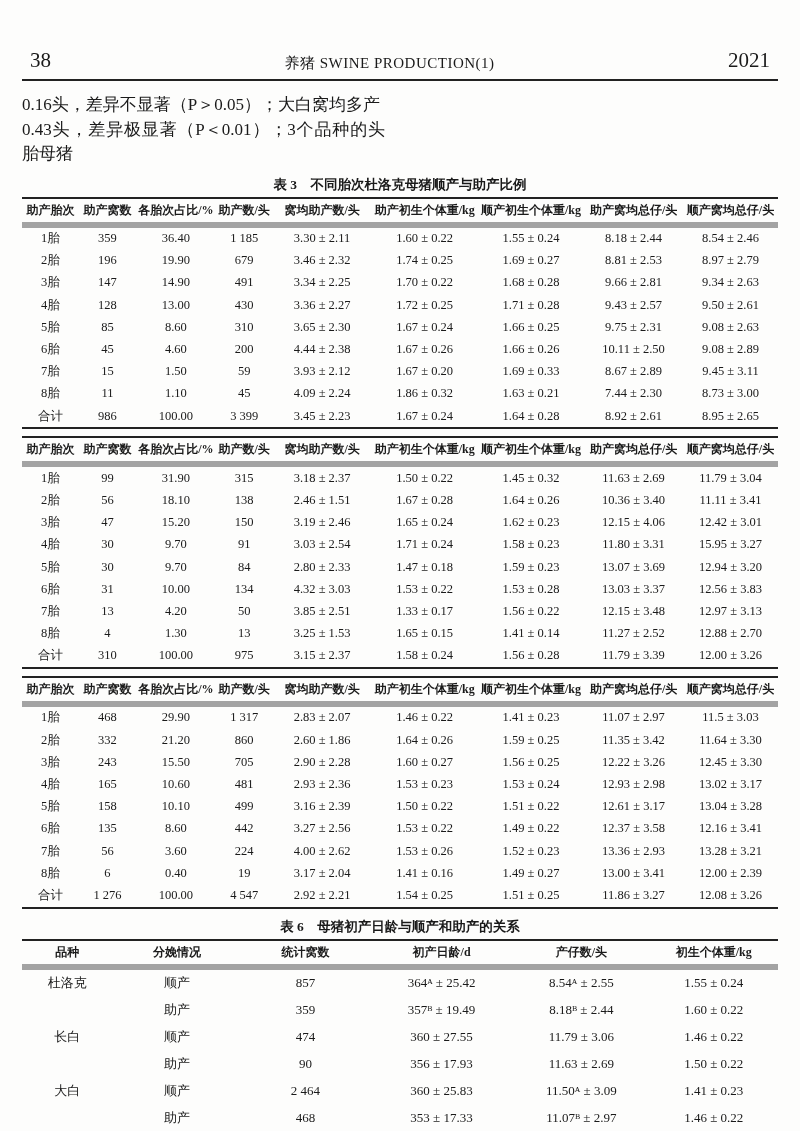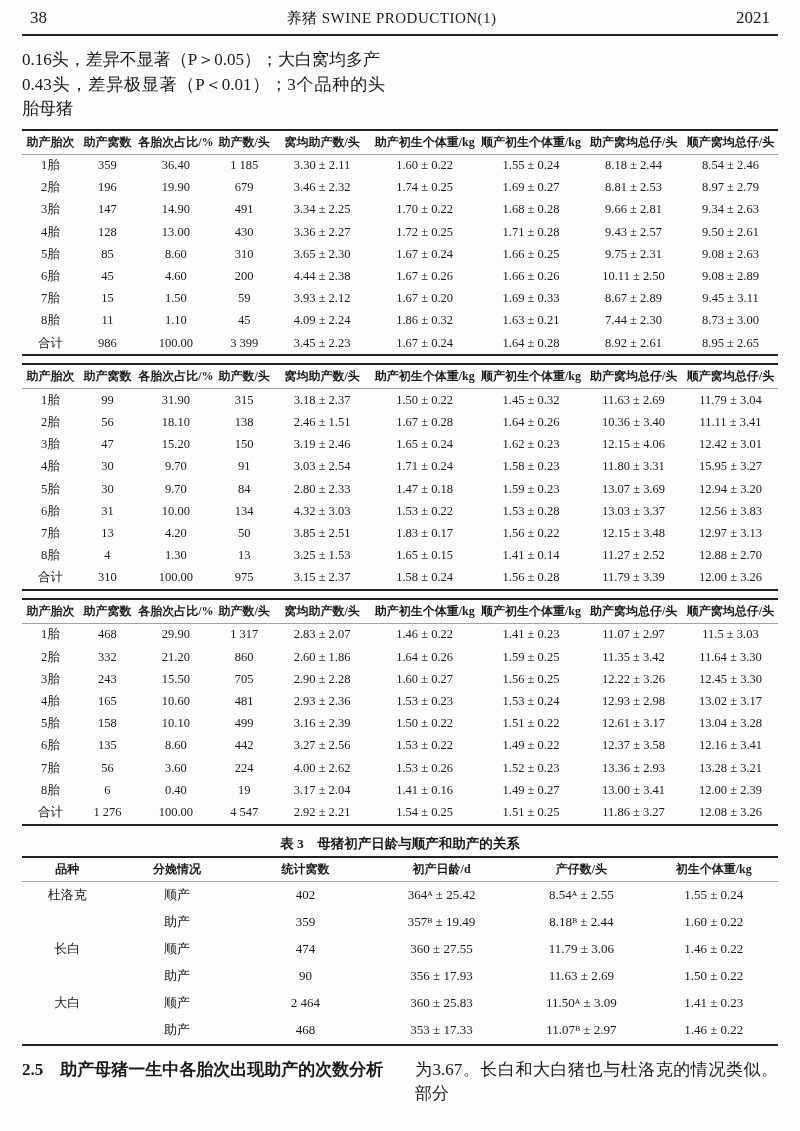--- a/index.html
+++ b/index.html
@@ -6,35 +6,35 @@
   html,body { background:#e8e8e8; }
   .page {
     position:relative; width:800px; height:1131px; margin:0 auto;
     background:#fdfdfc; color:#1a1a1a; overflow:hidden;
     font-family:"Liberation Serif","DejaVu Serif",serif;
     padding:8px 22px 0 22px;
   }
   
   .runhead { display:flex; justify-content:space-between; align-items:flex-end;
     border-bottom:2px solid #222; padding:0 8px 6px 8px; }
-  .runhead .pnum, .runhead .year { font-size:17px; }
+  .runhead .pnum, .runhead .year { font-size:21px;margin-top:40px; }
   .runhead .jtitle { font-size:15px; letter-spacing:.5px; }
   
   .cols { display:flex; gap:30px; }
   .col { width:363px; }
   .bodytext .line { font-size:17px; line-height:24.5px; text-align:justify;
     text-justify:inter-ideograph; }
   .intro { margin-top:12px; }
   .bodytext .line.heading { font-weight:bold; }
   
   .tblsec { margin-top:7px; }
   .tbl-title { text-align:center; font-weight:bold; font-size:13.5px; padding:2px 0 3px 0; }
   table { width:100%; border-collapse:collapse; table-layout:fixed;
     border-top:2px solid #222; border-bottom:2px solid #222; }
-  thead tr { border-bottom:1px solid #a3a3a3; }
+  thead tr { border-bottom:6px solid #a3a3a3; }
   th { font-size:12px; font-weight:bold; padding:3px 0; white-space:nowrap; overflow:hidden; }
   td { font-size:12.5px; text-align:center; padding:2.6px 0; white-space:nowrap; overflow:hidden; }
   th { text-align:center; }
   .t9 col:nth-child(1){width:7.5%} .t9 col:nth-child(2){width:7.5%}
   .t9 col:nth-child(3){width:10.5%} .t9 col:nth-child(4){width:7.5%}
   .t9 col:nth-child(5){width:13%} .t9 col:nth-child(6){width:14%}
   .t9 col:nth-child(7){width:14%} .t9 col:nth-child(8){width:13%}
   .t9 col:nth-child(9){width:12.5%}
   .t6 col:nth-child(1){width:12%} .t6 col:nth-child(2){width:17%}
   .t6 col:nth-child(3){width:17%} .t6 col:nth-child(4){width:19%}
@@ -54,20 +54,21 @@
   </div>
 
   <div class="cols intro bodytext">
     <div class="col">
         <div class="line body">0.16头，差异不显著（P＞0.05）；大白窝均多产</div>
         <div class="line body">0.43头，差异极显著（P＜0.01）；3个品种的头胎母猪</div>
       </div>
   </div>
 
   <div class="tblsec">
+    <div class="tbl-title">表 3　不同胎次杜洛克母猪顺产与助产比例</div>
     <table class="t9">
       <colgroup>
           <col>
           <col>
           <col>
           <col>
           <col>
           <col>
           <col>
           <col>
@@ -282,21 +283,21 @@
             <td>1.53 ± 0.28</td>
             <td>13.03 ± 3.37</td>
             <td>12.56 ± 3.83</td>
           </tr>
           <tr>
             <td>7胎</td>
             <td>13</td>
             <td>4.20</td>
             <td>50</td>
             <td>3.85 ± 2.51</td>
-            <td>1.83 ± 0.17</td>
+            <td>1.33 ± 0.17</td>
             <td>1.56 ± 0.22</td>
             <td>12.15 ± 3.48</td>
             <td>12.97 ± 3.13</td>
           </tr>
           <tr>
             <td>8胎</td>
             <td>4</td>
             <td>1.30</td>
             <td>13</td>
             <td>3.25 ± 1.53</td>
@@ -444,21 +445,21 @@
             <td>1.54 ± 0.25</td>
             <td>1.51 ± 0.25</td>
             <td>11.86 ± 3.27</td>
             <td>12.08 ± 3.26</td>
           </tr>
         </tbody>
     </table>
   </div>
 
   <div class="tblsec">
-    <div class="tbl-title">表 3　母猪初产日龄与顺产和助产的关系</div>
+    <div class="tbl-title">表 6　母猪初产日龄与顺产和助产的关系</div>
     <table class="t6">
       <colgroup>
           <col>
           <col>
           <col>
           <col>
           <col>
           <col>
         </colgroup>
       <thead>
@@ -468,21 +469,21 @@
             <th>统计窝数</th>
             <th>初产日龄/d</th>
             <th>产仔数/头</th>
             <th>初生个体重/kg</th>
           </tr>
         </thead>
       <tbody>
           <tr>
             <td>杜洛克</td>
             <td>顺产</td>
-            <td>402</td>
+            <td>857</td>
             <td>364ᴬ ± 25.42</td>
             <td>8.54ᴬ ± 2.55</td>
             <td>1.55 ± 0.24</td>
           </tr>
           <tr>
             <td></td>
             <td>助产</td>
             <td>359</td>
             <td>357ᴮ ± 19.49</td>
             <td>8.18ᴮ ± 2.44</td>

